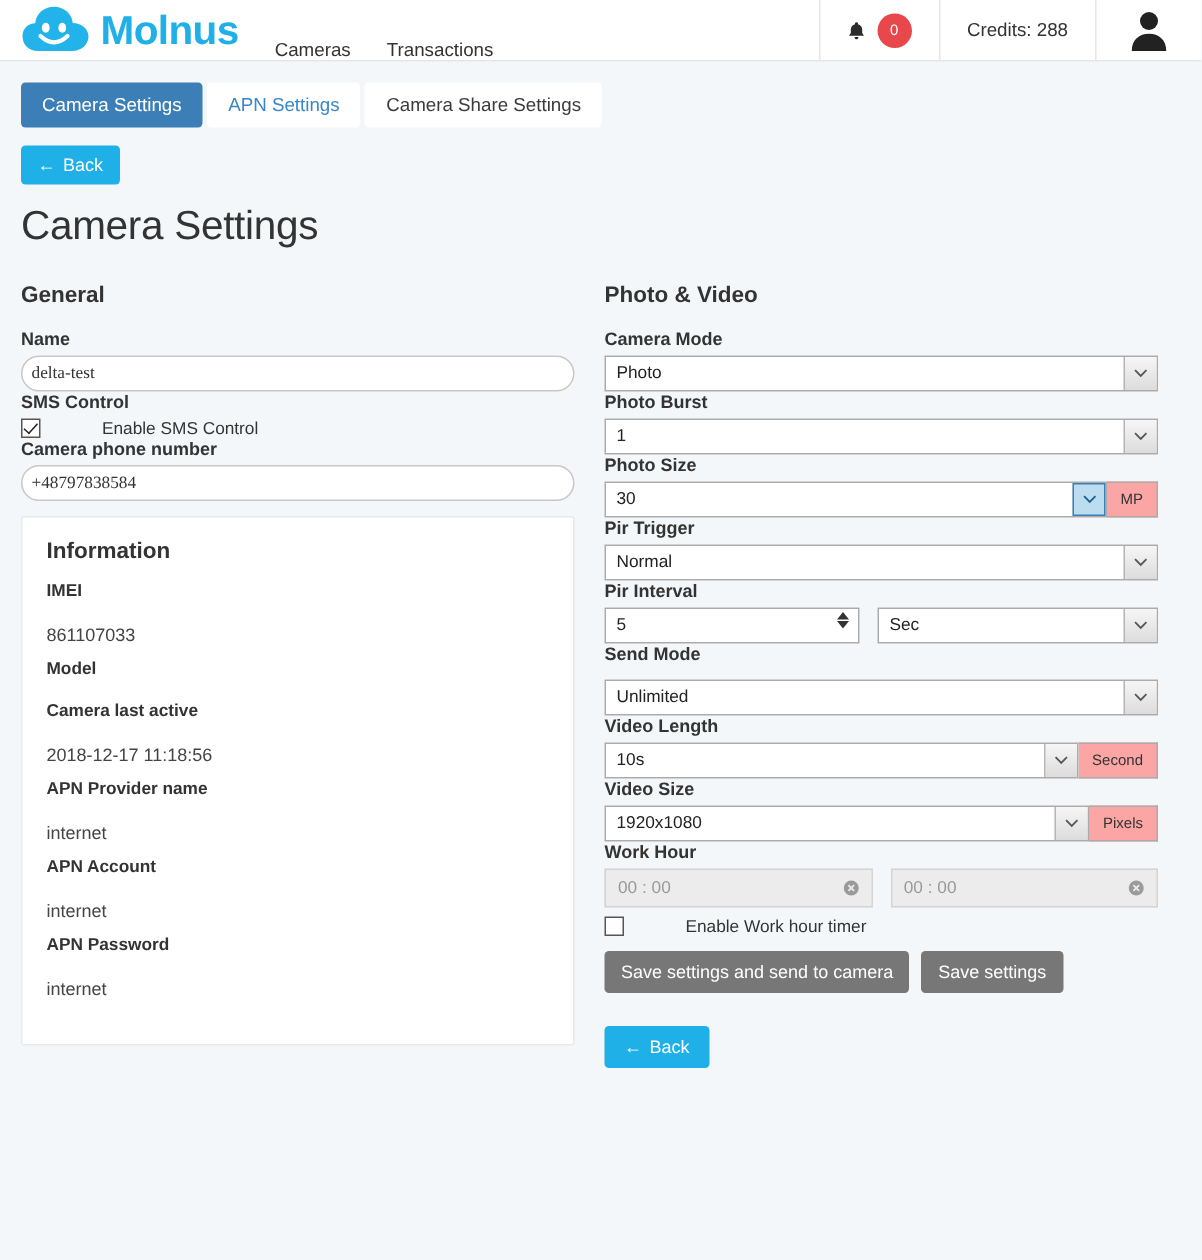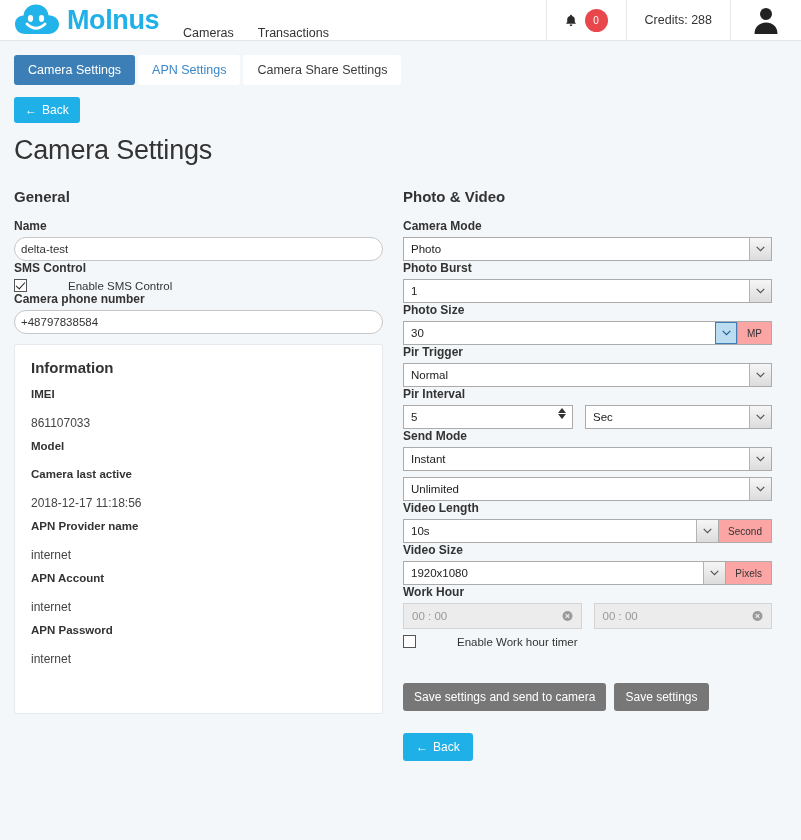--- a/index.html
+++ b/index.html
@@ -100,21 +100,21 @@
     display:block;
     font-size: 12px; font-weight: bold; color:#333;
     margin-bottom: 4px;
   }
   .form-control {
     width: 100%;
     height: 24px;
     border: 1px solid #c7c7c7;
     background: #fff;
     font-size: 11.5px;
-    font-family: Liberation Sans, sans-serif;
+    font-family: Liberation Serif, serif;
     color: #333;
     padding: 0 6px;
     border-radius: 12px;
     display:flex; align-items:center;
   }
 
   
   .check-line { display:flex; align-items:center; gap:5px; margin-top:2px; }
   .cbox {
     width:13px; height:13px;
@@ -129,21 +129,21 @@
     border:solid #222; border-width: 0 1.6px 1.6px 0;
     transform: rotate(42deg);
   }
   .check-label { font-size:11.5px; color:#333;padding-left:36px; }
 
   
   .panel {
     background:#fff;
     border:1px solid #e6eaee;
     border-radius:2px;
-    padding: 14px 16px 37px 16px;
+    padding: 14px 16px 20px 16px;
     margin-top: 10px;
   }
   .panel h3 { margin:0 0 12px 0; font-size:15px; font-weight:bold; color:#333; }
   .info-item { margin-bottom: 10px; }
   .info-key { font-size:11.5px; font-weight:bold; color:#333; display:block; }
   .info-val { font-size:12px; color:#444; display:block; margin-top:16px; }
 
   
   .select {
     position:relative;
@@ -211,21 +211,21 @@
     display:flex; align-items:center;
     padding: 0 8px;
     font-size:11.5px; color:#999;
     position:relative;
   }
   .clear-icon {
     position:absolute; right:8px; top:50%; transform: translateY(-50%);
     width:11px; height:11px;
   }
 
-  .btn-row { display:flex; gap:8px; margin-top: 35px; }
+  .btn-row { display:flex; gap:8px; margin-top: 10px; }
   .btn-gray {
     background:#777; color:#fff; border:none; border-radius:3px;
     padding: 7px 11px; font-size:12px; font-family:inherit; cursor:pointer;
   }
   .bottom-back { margin-top: 22px; }
   .bottom-back .btn-back { padding: 7px 13px; }
 </style>
 </head>
 <body>
 
@@ -409,27 +409,20 @@
                   <path d="M0.7 0.8 L4.5 4.6 L8.3 0.8" stroke="#555" stroke-width="1.2" fill="none"></path>
                 </svg>
             </span>
           </div>
         </div>
       </div>
     </div>
 
     <div class="field">
       <label class="field-label">Send Mode</label>
-      <div class="select">Instant
-        <span class="arrow">
-          <svg class="chev" viewBox="0 0 9 6">
-              <path d="M0.7 0.8 L4.5 4.6 L8.3 0.8" stroke="#555" stroke-width="1.2" fill="none"></path>
-            </svg>
-        </span>
-      </div>
       <div style="height:6px"></div>
       <div class="select">Unlimited
         <span class="arrow">
           <svg class="chev" viewBox="0 0 9 6">
               <path d="M0.7 0.8 L4.5 4.6 L8.3 0.8" stroke="#555" stroke-width="1.2" fill="none"></path>
             </svg>
         </span>
       </div>
     </div>
 

